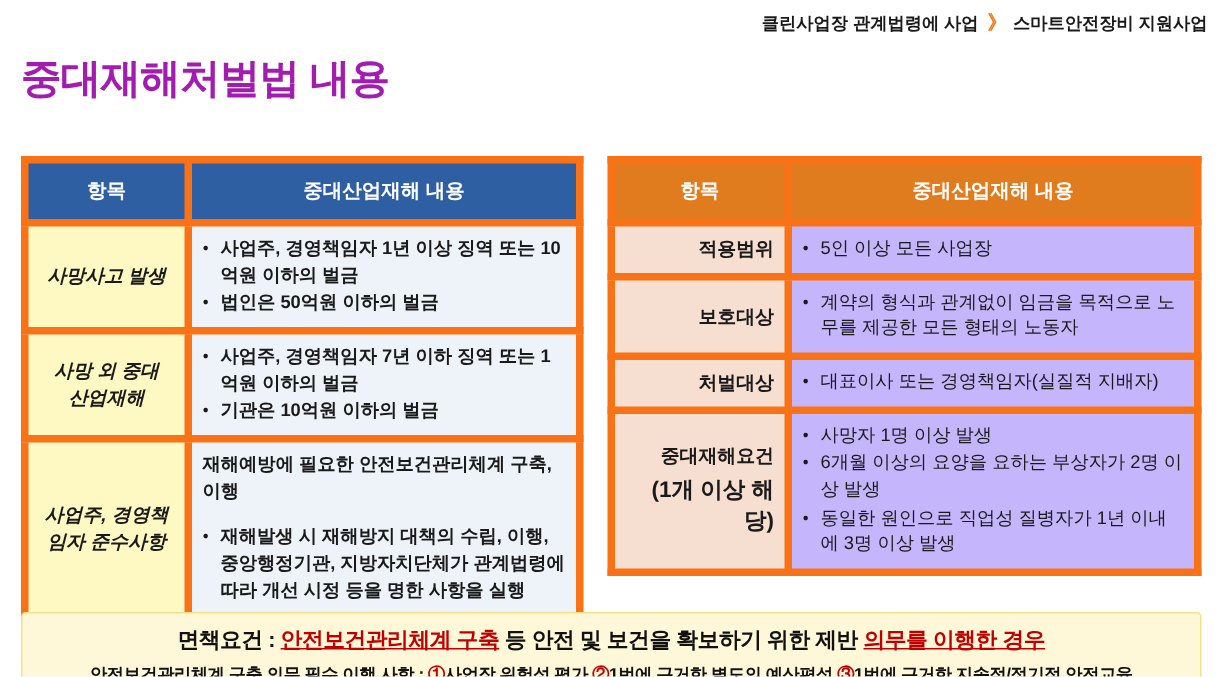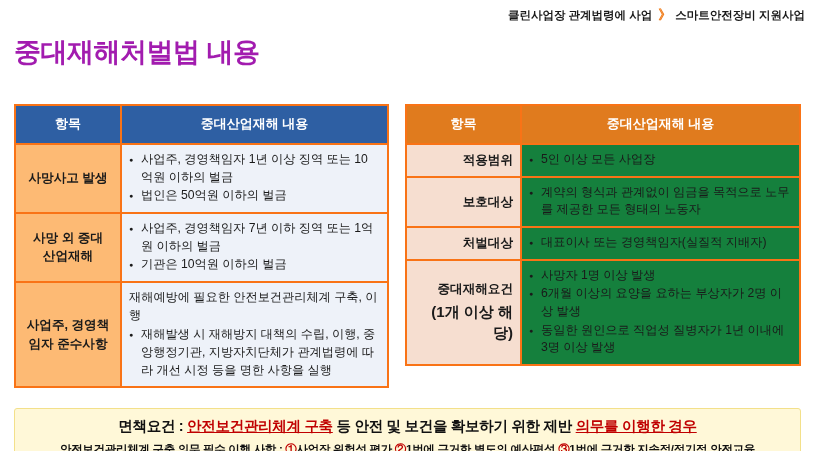--- a/index.html
+++ b/index.html
@@ -52,65 +52,67 @@
   }
   .table-left { left: 14px; width: 375px; }
   .table-right { left: 405px; width: 396px; }
 
   table {
     border-collapse: collapse;
     width: 100%;
     table-layout: fixed;
   }
   th, td {
-    border: 2px solid #f97316;
+    border: 5px solid #f97316;
     vertical-align: middle;
     padding: 6px 7px;
     font-size: 12.2px;
     line-height: 1.45;
     color: #1a1a1a;
   }
   
   .table-left th {
     background: #2e5fa3;
     color: #ffffff;
     font-weight: bold;
     text-align: center;
     font-size: 13px;
     padding: 9px 4px;
   }
   .table-left th.h-item { width: 96px; }
   .table-left td.c-item {
-    background: #fdba74;
+    background: #fef9c3;
     text-align: center;
     font-weight: bold;
     font-size: 12.6px;
+    font-style: italic;
   }
   .table-left td.c-desc {
     background: #eef2f9;
+    font-weight: bold;
   }
 
   
   .table-right th {
     background: #e07b1e;
     color: #ffffff;
     font-weight: bold;
     text-align: center;
     font-size: 13px;
     padding: 9px 4px;
   }
   .table-right th.h-item { width: 105px; }
   .table-right td.c-item {
     background: #f6ded0;
     text-align: right;
     font-weight: bold;
     font-size: 12.6px;
   }
   .table-right td.c-desc {
-    background: #15803d;
+    background: #c4b5fd;
   }
   .c-item .sub {
     display: block;
     font-size: 15px;
     font-weight: bold;
     margin-top: 2px;
   }
 
   ul.bullets {
     margin: 0;
@@ -125,21 +127,21 @@
   ul.bullets li:before {
     content: "●";
     position: absolute;
     left: 0;
     top: 0;
     font-size: 7px;
     line-height: 18px;
     color: #1a1a1a;
   }
   .plain-lines p {
-    margin: 0 0 2px 0;
+    margin: 0 0 13px 0;
   }
   .hang {
     text-indent: 0;
   }
 
   
   .note {
     position: absolute;
     left: 14px;
     top: 408px;

